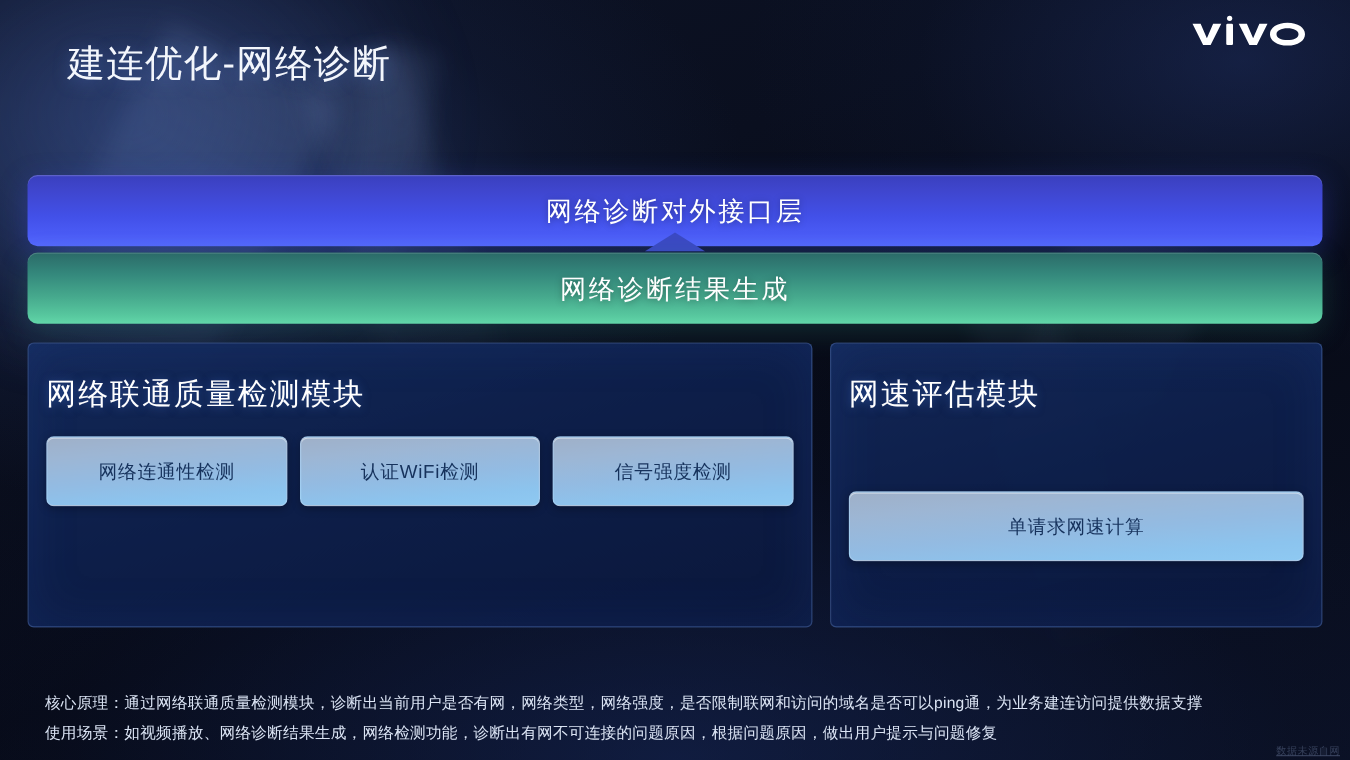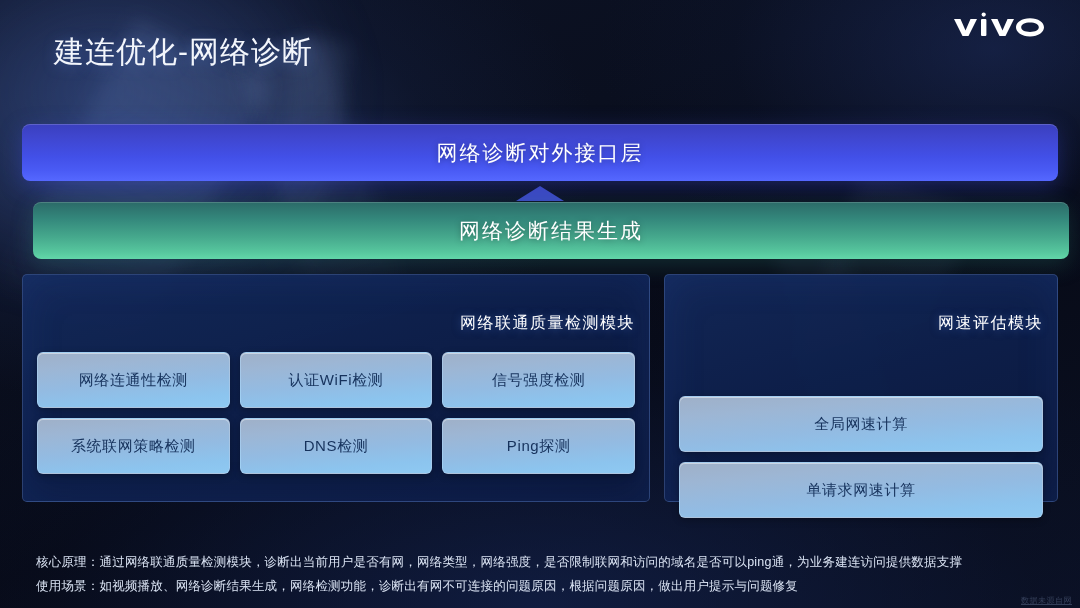--- a/index.html
+++ b/index.html
@@ -60,30 +60,29 @@
 
   
   .bar {
     position: absolute; left: 22px; width: 1036px; height: 57px;
     border-radius: 8px;
     display: flex; align-items: center; justify-content: center;
     color: #ffffff; font-size: 21px; letter-spacing: 2px;
     text-shadow: 0 1px 6px rgba(0,0,0,0.35);
   }
   .bar-blue {
-    top: 124px;
+    top: 140px;
     background: linear-gradient(180deg, #3a3fbe 0%, #3f46ce 22%, #4250e8 58%, #4a5bf5 82%, #5568ff 100%);
     box-shadow: 0 6px 22px rgba(60,75,220,0.35), inset 0 1px 0 rgba(255,255,255,0.18);
     text-align: center;
   }
   .bar-green {
     top: 202px;
     background: linear-gradient(180deg, #2b6a68 0%, #34887c 30%, #46a98d 62%, #57c79e 88%, #62d7a9 100%);
     box-shadow: 0 6px 22px rgba(45,130,110,0.28), inset 0 1px 0 rgba(255,255,255,0.16);
-    margin-left: 11px;
   }
 
   .connector {
     position: absolute; left: 50%; top: 186px; transform: translateX(-50%);
     width: 0; height: 0;
     border-left: 24px solid transparent;
     border-right: 24px solid transparent;
     border-bottom: 15px solid #3b49c4;
   }
 
@@ -98,25 +97,25 @@
     border-radius: 5px;
     background: linear-gradient(165deg, rgba(20,42,92,0.92) 0%, rgba(14,32,76,0.95) 45%, rgba(11,24,60,0.96) 100%);
     box-shadow: inset 0 0 40px rgba(40,80,165,0.18);
     padding: 14px 14px 16px 14px;
     display: flex; flex-direction: column;
   }
   .panel-left  { width: 628px; }
   .panel-right { width: 394px; gap: 44px; }
 
   .panel-title {
-    text-align: right;
+    text-align: left;
     color: #ffffff;
-    font-size: 16px;
+    font-size: 24px;
     letter-spacing: 1.5px;
-    margin: 24px 0 18px 0;
+    margin: 10px 0 18px 0;
     text-shadow: 0 1px 8px rgba(70,120,220,0.5);
   }
 
   .card-grid { display: flex; flex-direction: column; gap: 10px; }
   .card-row  { display: flex; gap: 10px; text-align: center; }
 
   .card {
     flex: 1;
     height: 56px;
     border-radius: 6px;
@@ -187,34 +186,26 @@
   <div class="panels">
 
     <div class="panel panel-left">
       <div class="panel-title">网络联通质量检测模块</div>
       <div class="card-grid">
         <div class="card-row">
           <div class="card">网络连通性检测</div>
           <div class="card">认证WiFi检测</div>
           <div class="card">信号强度检测</div>
         </div>
-        <div class="card-row">
-          <div class="card">系统联网策略检测</div>
-          <div class="card">DNS检测</div>
-          <div class="card">Ping探测</div>
-        </div>
       </div>
     </div>
 
     <div class="panel panel-right">
       <div class="panel-title">网速评估模块</div>
       <div class="card-grid">
-        <div class="card-row">
-          <div class="card card-wide">全局网速计算</div>
-        </div>
         <div class="card-row">
           <div class="card card-wide">单请求网速计算</div>
         </div>
       </div>
     </div>
 
   </div>
 
   <div class="footer">
     <div class="footer-line">核心原理：通过网络联通质量检测模块，诊断出当前用户是否有网，网络类型，网络强度，是否限制联网和访问的域名是否可以ping通，为业务建连访问提供数据支撑</div>

